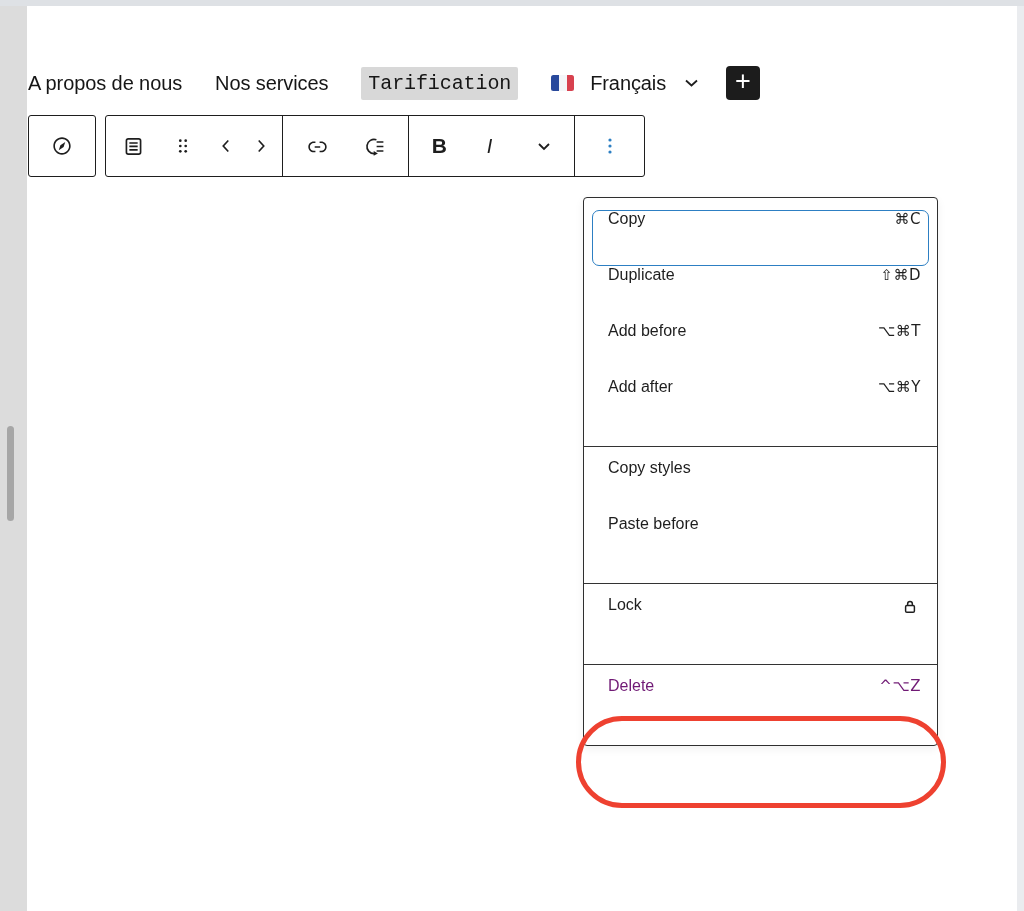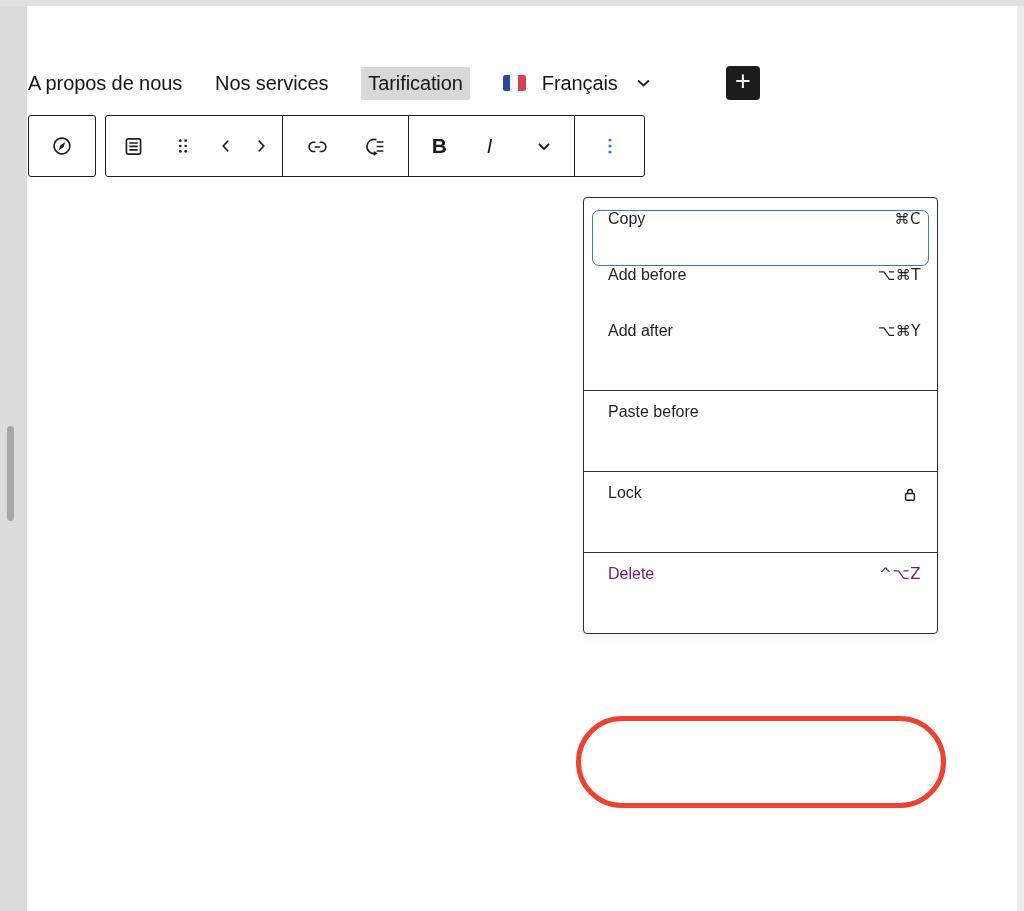--- a/index.html
+++ b/index.html
@@ -21,21 +21,21 @@
     background: #a6a6a6; border-radius: 4px;
   }
 
   
   .nav-row {
     position: absolute; left: 28px; top: 64px; height: 38px;
     display: flex; align-items: center; gap: 33px;
     font-size: 20px; color: #161616; letter-spacing: -0.1px;
   }
   .nav-item { white-space: nowrap; }
-  .nav-item.highlighted { background: #d8d8d8; padding: 5px 7px; border-radius: 2px; }
+  .nav-item.highlighted { background: #d8d8d8; padding: 5px 7px; border-radius: 2px; font-family: Liberation Mono, monospace; }
   .lang-switcher { display: flex; align-items: center; gap: 16px; }
   .flag {
     width: 23px; height: 16px; border-radius: 2.5px; overflow: hidden;
     display: flex; box-shadow: inset 0 0 0 0.5px rgba(0,0,0,0.15);
   }
   .flag .b { flex: 1; background: #29499c; }
   .flag .w { flex: 1; background: #f4f6f8; }
   .flag .r { flex: 1; background: #d8414f; }
   .chev-sm { margin-left: 2px; display: block; }
 
@@ -202,29 +202,36 @@
     </div>
   </div>
 
   <div class="options-menu">
     <div class="menu-group">
       <div class="menu-item focused">
         <span>Copy</span>
         <span class="shortcut">⌘C</span>
       </div>
       <div class="menu-item">
+        <span>Duplicate</span>
+        <span class="shortcut">⇧⌘D</span>
+      </div>
+      <div class="menu-item">
         <span>Add before</span>
         <span class="shortcut">⌥⌘T</span>
       </div>
       <div class="menu-item">
         <span>Add after</span>
         <span class="shortcut">⌥⌘Y</span>
       </div>
     </div>
     <div class="menu-group">
+      <div class="menu-item">
+        <span>Copy styles</span>
+      </div>
       <div class="menu-item">
         <span>Paste before</span>
       </div>
     </div>
     <div class="menu-group">
       <div class="menu-item">
         <span>Lock</span>
         <svg width="22" height="22" viewBox="0 0 24 24">
             <rect x="7.2" y="10.3" width="9.6" height="7.4" rx="1.4" fill="none" stroke="#1e1e1e" stroke-width="1.6"></rect>
             <path d="M9.4 10.3V8.6a2.6 2.6 0 0 1 5.2 0v1.7" fill="none" stroke="#1e1e1e" stroke-width="1.6"></path>

